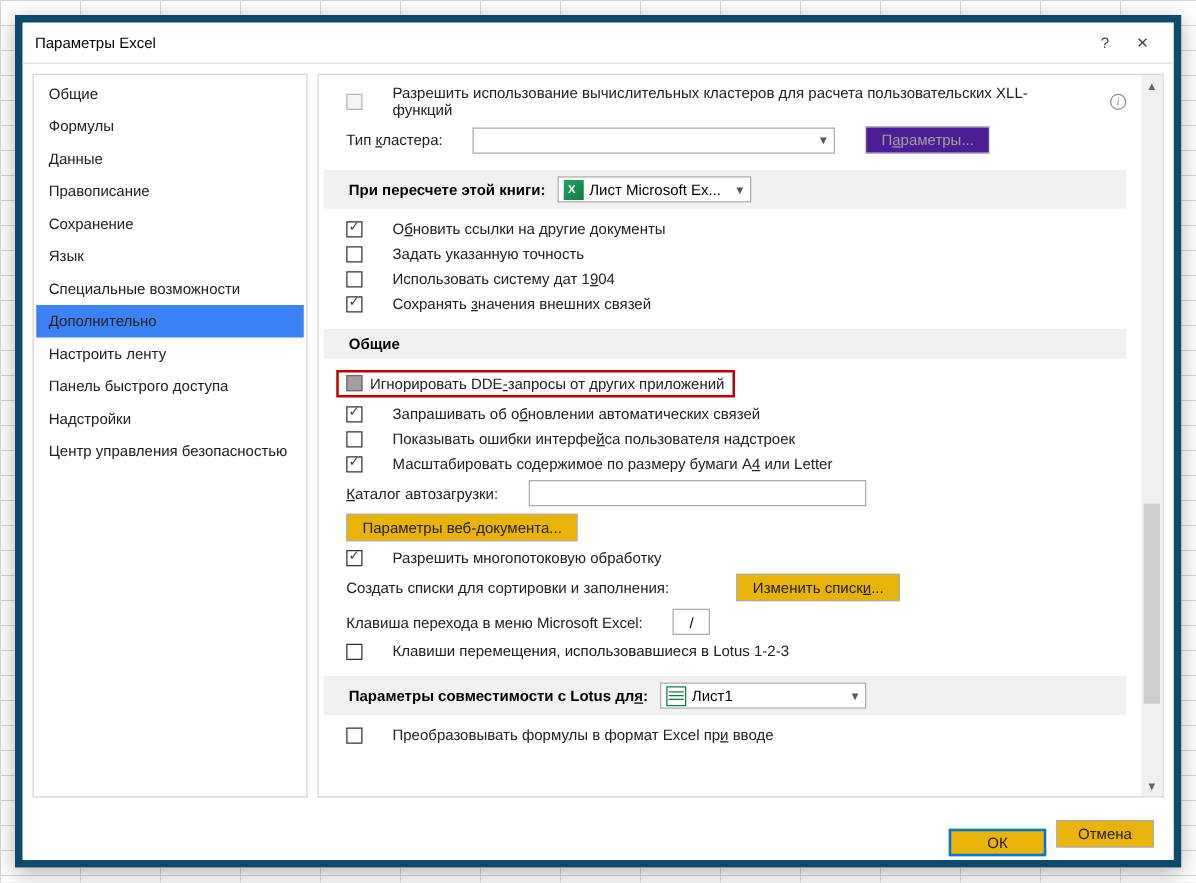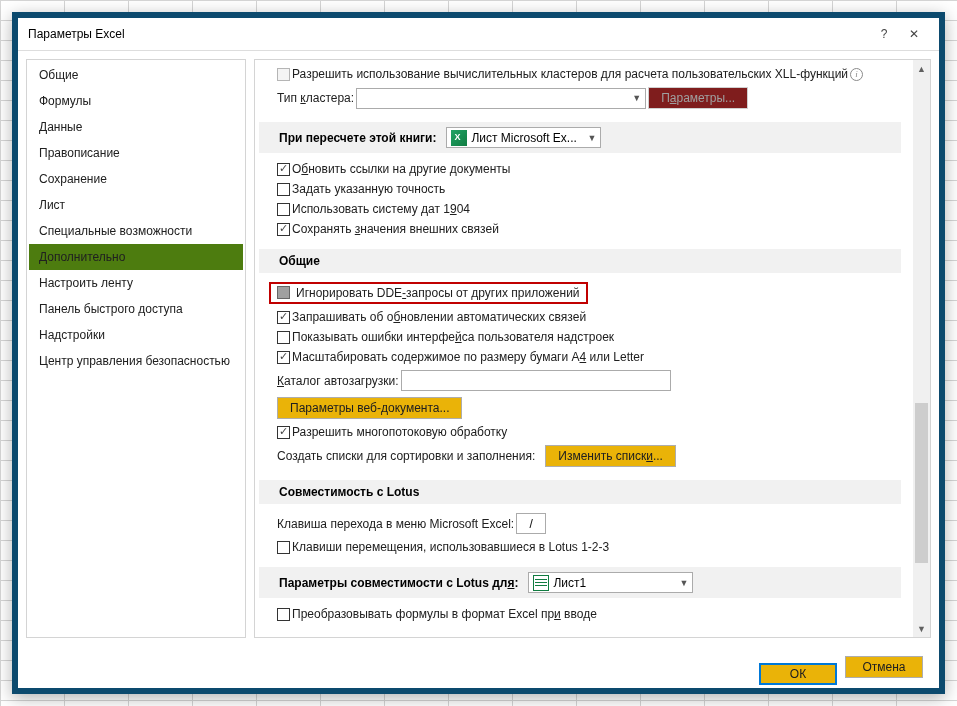--- a/index.html
+++ b/index.html
@@ -8,39 +8,39 @@
   repeating-linear-gradient(to right, #d5d5d5 0 1px, transparent 1px 64px),
   repeating-linear-gradient(to bottom, #d5d5d5 0 1px, transparent 1px 20px),
   #fff; }
 .dialog { position: absolute; left: 12px; top: 12px; width: 933px; height: 682px; background: #fff; border: 6px solid #0c4a6e; box-shadow: 0 4px 16px rgba(0,0,0,0.3); display: flex; flex-direction: column; }
 .titlebar { height: 32px; display: flex; align-items: center; padding: 0 10px; }
 .titlebar .title { flex: 1; font-size: 12px; }
 .titlebar .tb-btn { width: 30px; height: 24px; display: flex; align-items: center; justify-content: center; color: #444; }
 .body { flex: 1; display: flex; border-top: 1px solid #ddd; padding: 8px; gap: 8px; min-height: 0; }
 .sidebar { width: 220px; background: #fff; border: 1px solid #d4d4d4; padding: 2px; }
 .side-item { padding: 6px 10px; color: #202020; cursor: pointer; }
-.side-item.selected { background: #4d7c0f; }
+.side-item.selected { background: #3b82f6; }
 .content-wrap { flex: 1; display: flex; border: 1px solid #d4d4d4; min-height: 0; }
 .content { flex: 1; overflow-y: auto; padding: 4px 12px 8px 4px; }
 .scrollbar { width: 17px; background: #f0f0f0; display: flex; flex-direction: column; align-items: center; }
 .scrollbar .arrow { width: 17px; height: 17px; display: flex; align-items: center; justify-content: center; color: #606060; font-size: 9px; }
 .scrollbar .track { flex: 1; position: relative; width: 100%; }
 .scrollbar .thumb { position: absolute; left: 2px; right: 2px; top: 60%; height: 160px; background: #cdcdcd; }
-.row { display: flex; align-items: center; gap: 2px; padding: 3px 0; }
+.row { display: flex; align-items: center; gap: 24px; padding: 3px 0; }
 .indent { margin-left: 18px; }
 .indent2 { margin-left: 10px; }
 .chk { width: 13px; height: 13px; border: 1px solid #333; display: inline-flex; align-items: center; justify-content: center; background: #fff; flex: none; }
 .chk.disabled { border-color: #b5b5b5; background: #f4f4f4; }
 .chk.checked::after { content: "✓"; font-size: 11px; line-height: 1; color: #444; position: relative; top: -1px; }
 label, span.lbl { color: #202020; }
 .disabled-text { color: #a0a0a0; }
 .section-head { background: #f1f1f1; font-weight: 600; padding: 5px 20px; margin: 10px 0 6px 0; display: flex; align-items: center; gap: 10px; }
 .section-head.with-select { font-weight: 600; }
 .btn { background: #eab308; border: 1px solid #adadad; padding: 3px 12px; color: #202020; }
-.btn.disabled { color: #a0a0a0; border-color: #d0d0d0; background: #7f1d1d; }
+.btn.disabled { color: #a0a0a0; border-color: #d0d0d0; background: #4c1d95; }
 .btn.primary { border: 1px solid #0078d7; box-shadow: inset 0 0 0 1px #0078d7; margin-top: 14px; }
 .select { border: 1px solid #ababab; background: #fff; height: 21px; display: inline-flex; align-items: center; padding: 0 4px; }
 .select .sel-text { flex: 1; padding-right: 6px; }
 .select .caret { font-size: 9px; color: #555; }
 .select.wide { width: 290px; }
 .select.book { width: 155px; font-weight: normal; }
 .select.sheet { width: 165px; font-weight: normal; }
 .input { border: 1px solid #ababab; background: #fff; height: 21px; padding: 0 4px; }
 .input.cat { width: 270px; }
 .input.key { width: 30px; text-align: center; }
@@ -70,21 +70,21 @@
       </div>
   </div>
 
   <div class="body">
     <div class="sidebar">
       <div class="side-item"><span>Общие</span></div>
       <div class="side-item"><span>Формулы</span></div>
       <div class="side-item"><span>Данные</span></div>
       <div class="side-item"><span>Правописание</span></div>
       <div class="side-item"><span>Сохранение</span></div>
-      <div class="side-item"><span>Лист</span></div>
+      <div class="side-item"><span>Язык</span></div>
       <div class="side-item"><span>Специальные возможности</span></div>
       <div class="side-item selected"><span>Дополнительно</span></div>
       <div class="side-item"><span>Настроить ленту</span></div>
       <div class="side-item"><span>Панель быстрого доступа</span></div>
       <div class="side-item"><span>Надстройки</span></div>
       <div class="side-item"><span>Центр управления безопасностью</span></div>
     </div>
 
     <div class="content-wrap">
       <div class="content">
@@ -160,21 +160,20 @@
         <div class="row indent">
           <span class="chk checked"></span>
           <span class="lbl">Разрешить многопотоковую обработку</span>
         </div>
         <div class="row indent">
           <span class="lbl">Создать списки для сортировки и заполнения:</span>
           <span style="width:6px"></span>
           <button class="btn">Изменить списк<u>и</u>...</button>
         </div>
 
-        <div class="section-head">Совместимость с Lotus</div>
 
         <div class="row indent">
           <span class="lbl">Клавиша перехода в меню Microsoft Excel:</span>
           <input class="input key" value="/" style="">
         </div>
         <div class="row indent">
           <span class="chk"></span>
           <span class="lbl">Клавиши перемещения, использовавшиеся в Lotus 1-2-3</span>
         </div>
 

